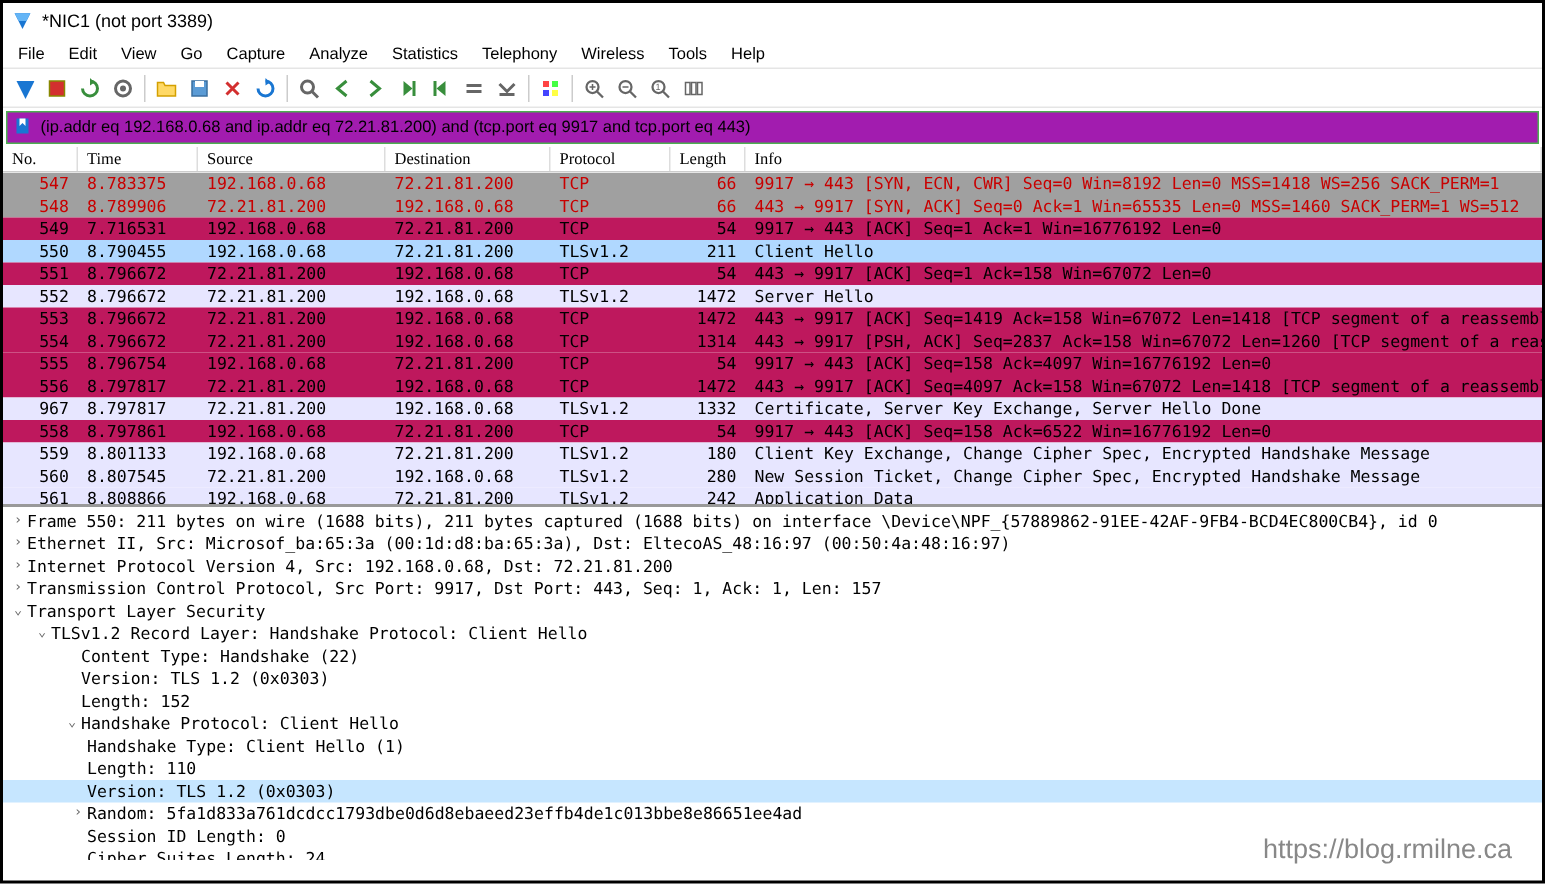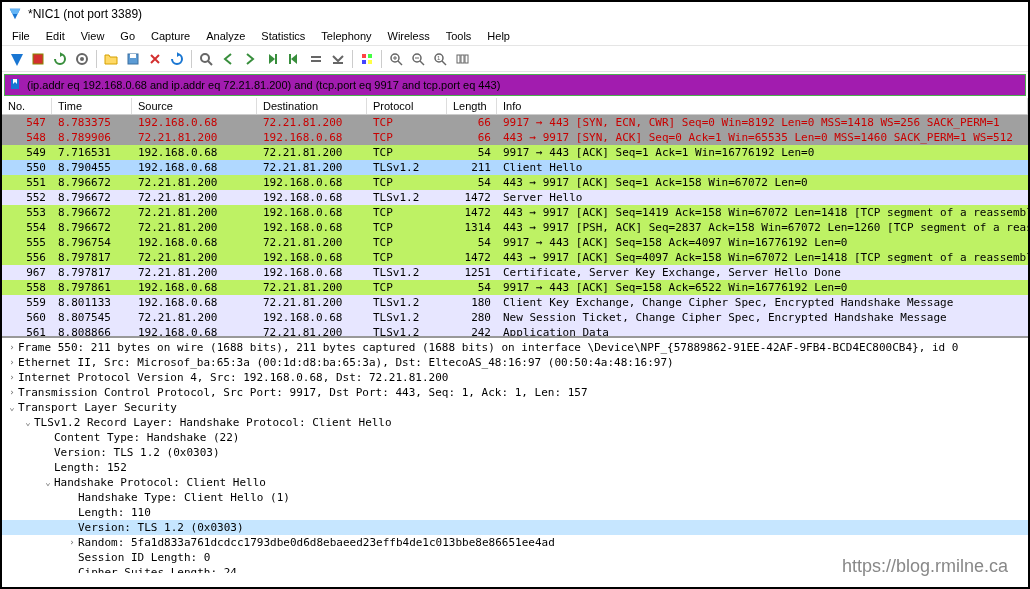--- a/index.html
+++ b/index.html
@@ -8,45 +8,45 @@
 .titlebar-icon { width: 14px; height: 14px; margin-right: 6px; }
 .menubar { height: 20px; display: flex; align-items: center; padding: 0 2px; border-bottom: 1px solid #e5e5e5; }
 .menubar span { padding: 2px 8px; cursor: default; }
 .toolbar { height: 26px; display: flex; align-items: center; padding: 2px 4px; gap: 2px; border-bottom: 1px solid #e5e5e5; }
 .tb-btn { width: 20px; height: 20px; display: flex; align-items: center; justify-content: center; border: 1px solid transparent; }
 .tb-sep { width: 1px; height: 18px; background: #ccc; margin: 0 2px; }
 .filter-bar { height: 22px; display: flex; align-items: center; background: #a21caf; border: 1px solid #4caf50; margin: 2px; padding: 0 4px; }
 .filter-icon { width: 14px; height: 14px; margin-right: 4px; }
 .filter-input { flex: 1; border: none; background: transparent; font-size: 11px; outline: none; font-family: inherit; }
 .packet-list { height: 240px; overflow-y: auto; font-family: Consolas, monospace; font-size: 11px; border-bottom: 2px solid #999; }
-.pl-header { display: flex; background: #fff; border-bottom: 1px solid #ccc; position: sticky; top: 0; font-family: Liberation Sans, sans-serif; }
+.pl-header { display: flex; background: #fff; border-bottom: 1px solid #ccc; position: sticky; top: 0; font-family: Liberation Serif, serif; }
 .pl-header > div { padding: 2px 6px; border-right: 1px solid #ddd; }
 .pl-row { display: flex; white-space: nowrap; height: 15px; line-height: 15px; }
 .pl-row > div { padding: 0 6px; overflow: hidden; }
 .col-no { width: 50px; text-align: right; }
 .col-time { width: 80px; }
 .col-src { width: 125px; }
 .col-dst { width: 110px; }
 .col-proto { width: 80px; }
 .col-len { width: 50px; text-align: right; }
 .col-info { flex: 1; }
 .pl-header .col-no { text-align: left; }
 .pl-header .col-len { text-align: left; }
 .row-syn { background: #a0a0a0; color: #c80000; }
-.row-tcp { background: #bef264; align-items: flex-end; }
+.row-tcp { background: #be185d; align-items: flex-end; }
 .row-tls { background: #e7e6ff; }
 .row-sel { background: #b0d8ff !important; }
 .detail-pane { height: 235px; overflow-y: auto; font-family: Consolas, monospace; font-size: 11px; padding: 2px 0; }
 .detail-line { white-space: nowrap; padding: 0 4px; height: 15px; line-height: 15px; display: flex; align-items: center; }
 .expander { display: inline-block; width: 12px; text-align: center; color: #666; font-size: 9px; cursor: pointer; }
 .detail-line.highlight { background: #c6e6ff; }
 .indent-0 { padding-left: 4px; }
 .indent-1 { padding-left: 20px; }
 .indent-2 { padding-left: 40px; }
-.indent-3 { padding-left: 64px; }
+.indent-3 { padding-left: 44px; }
 .watermark { position: absolute; bottom: 10px; right: 20px; font-size: 18px; color: #888; font-family: "Segoe UI", sans-serif; }
 svg { display: block; }
 </style>
 </head>
 <body>
 
 <div class="titlebar">
   <span class="titlebar-icon">
     <svg viewBox="0 0 16 16">
         <path d="M2 2 L14 2 L8 14 Z" fill="#1976d2"></path>
@@ -308,21 +308,21 @@
         <div class="col-proto">TCP</div>
         <div class="col-len">1472</div>
         <div class="col-info">443 → 9917 [ACK] Seq=4097 Ack=158 Win=67072 Len=1418 [TCP segment of a reassembled PDU]</div>
       </div>
       <div class="pl-row row-tls">
         <div class="col-no">967</div>
         <div class="col-time">8.797817</div>
         <div class="col-src">72.21.81.200</div>
         <div class="col-dst">192.168.0.68</div>
         <div class="col-proto">TLSv1.2</div>
-        <div class="col-len">1251</div>
+        <div class="col-len">1332</div>
         <div class="col-info">Certificate, Server Key Exchange, Server Hello Done</div>
       </div>
       <div class="pl-row row-tcp">
         <div class="col-no">558</div>
         <div class="col-time">8.797861</div>
         <div class="col-src">192.168.0.68</div>
         <div class="col-dst">72.21.81.200</div>
         <div class="col-proto">TCP</div>
         <div class="col-len">54</div>
         <div class="col-info">9917 → 443 [ACK] Seq=158 Ack=6522 Win=16776192 Len=0</div>

